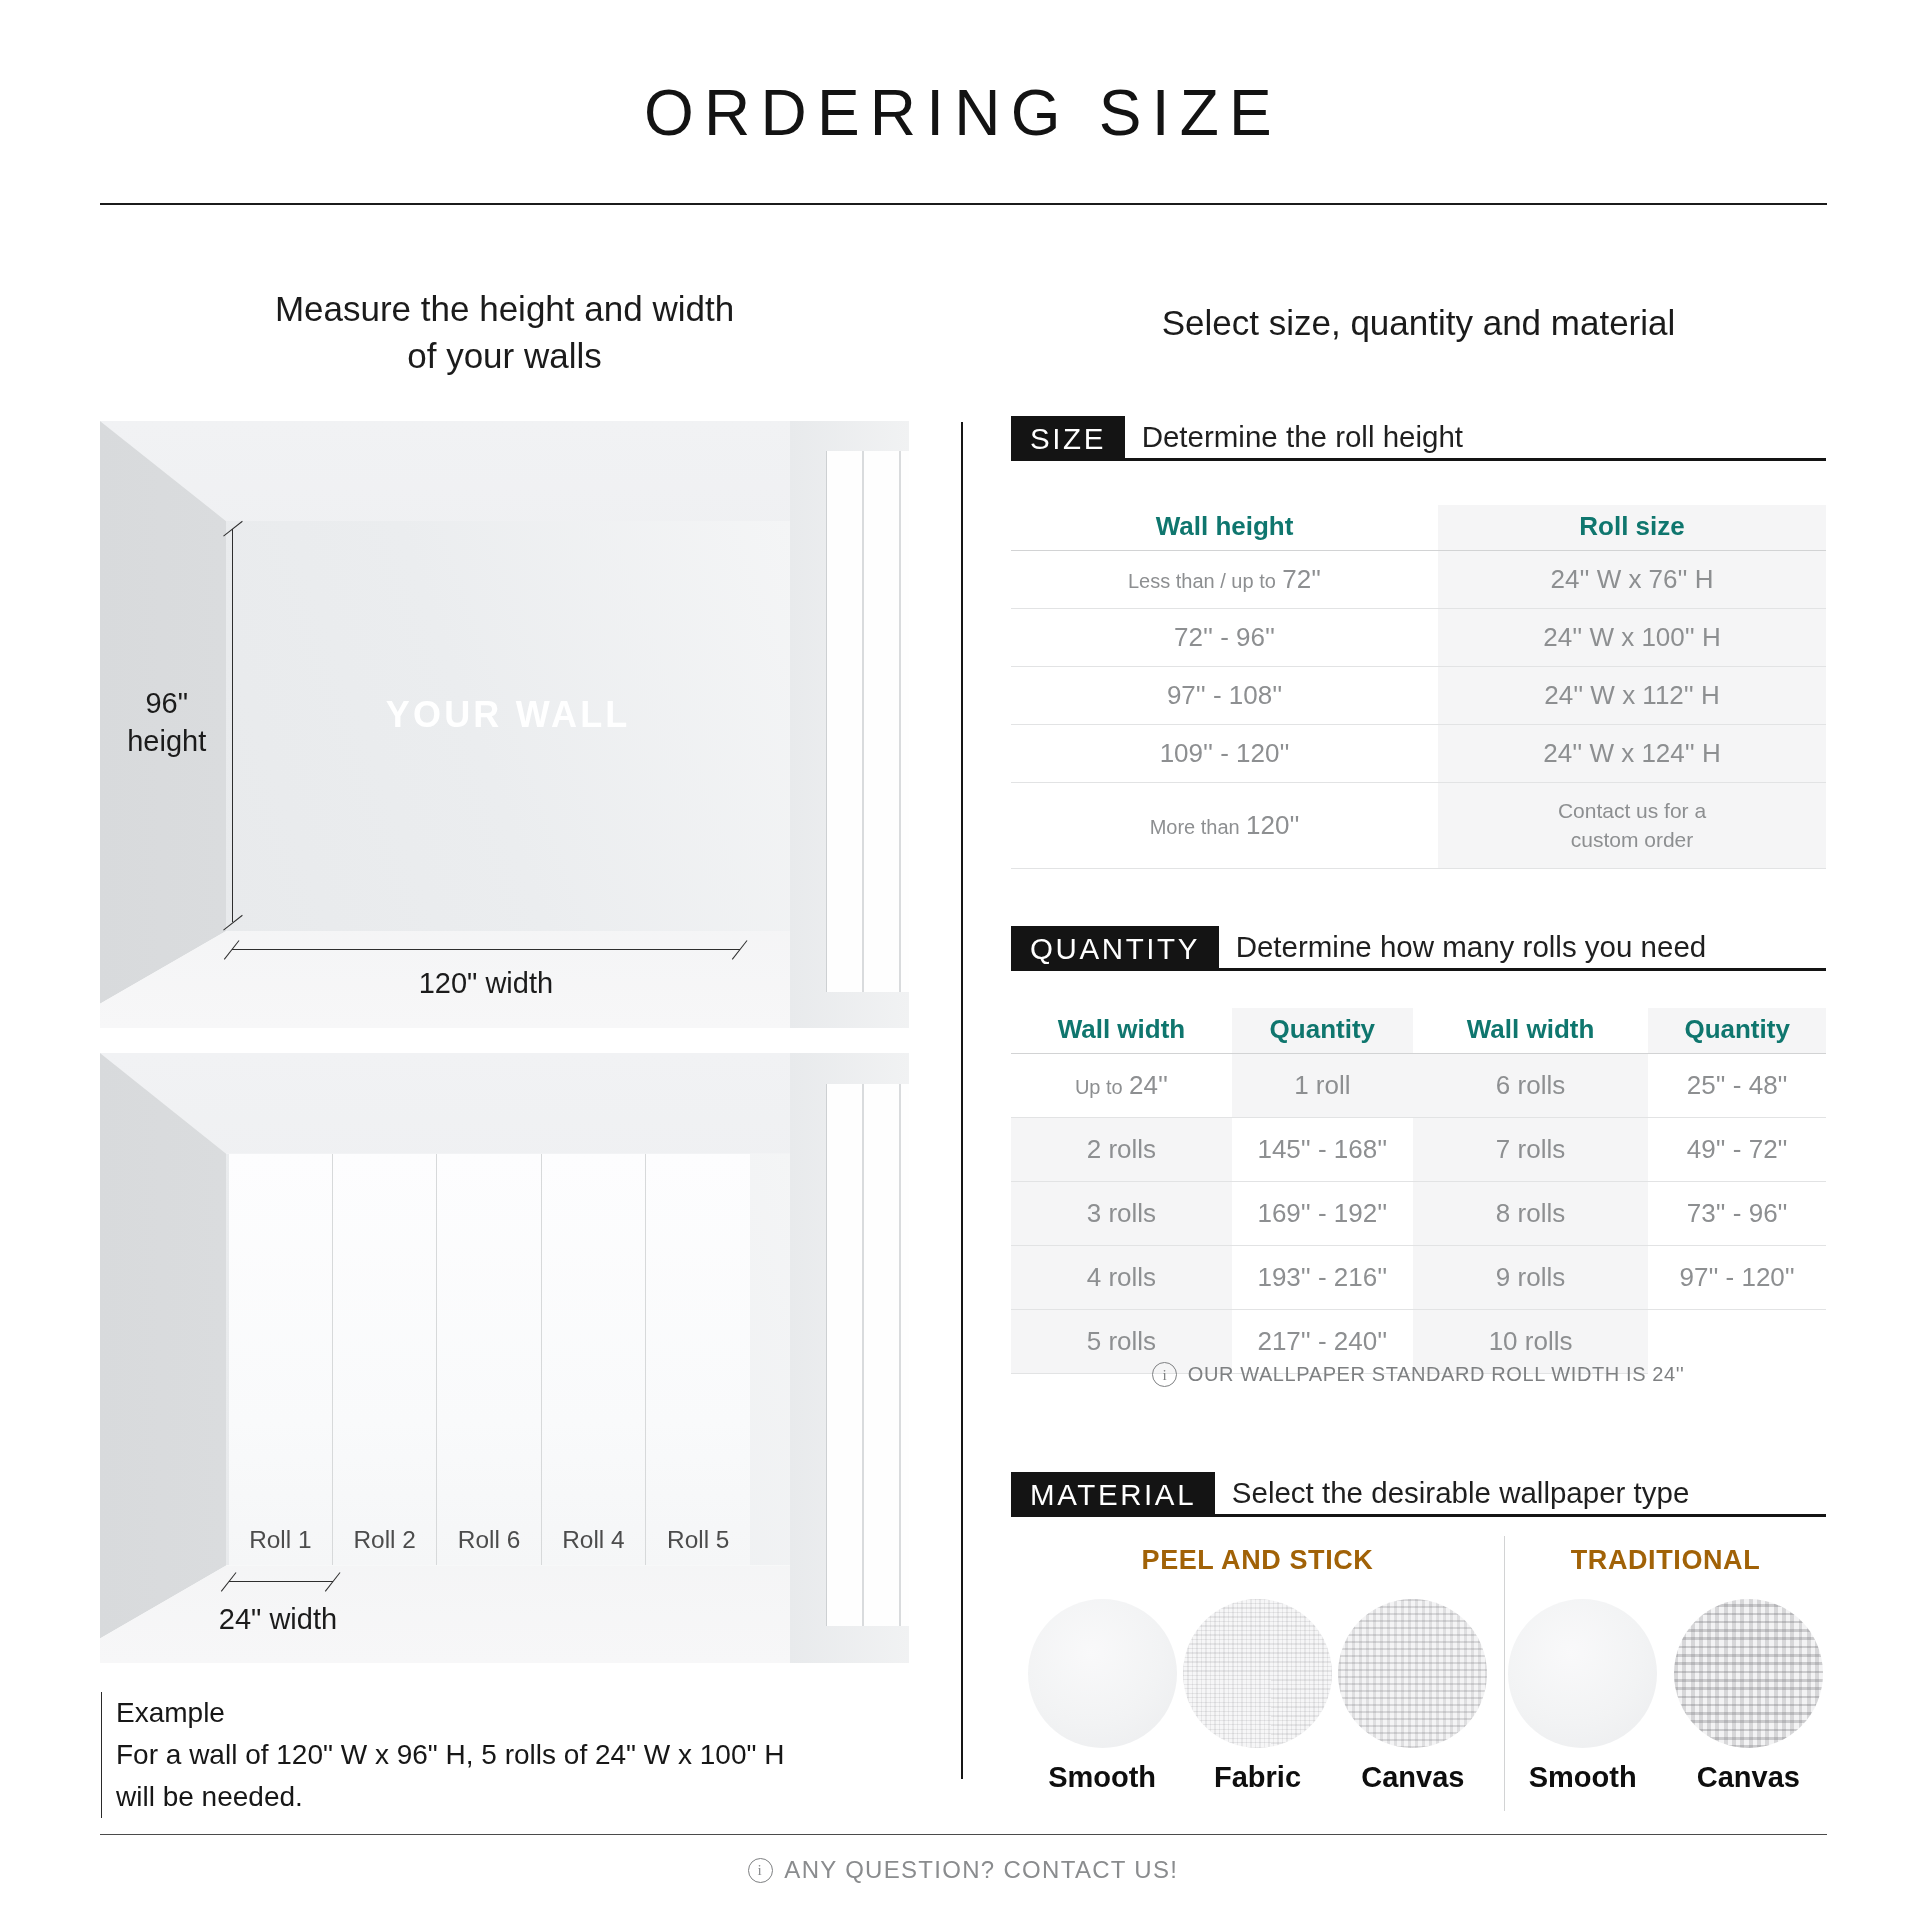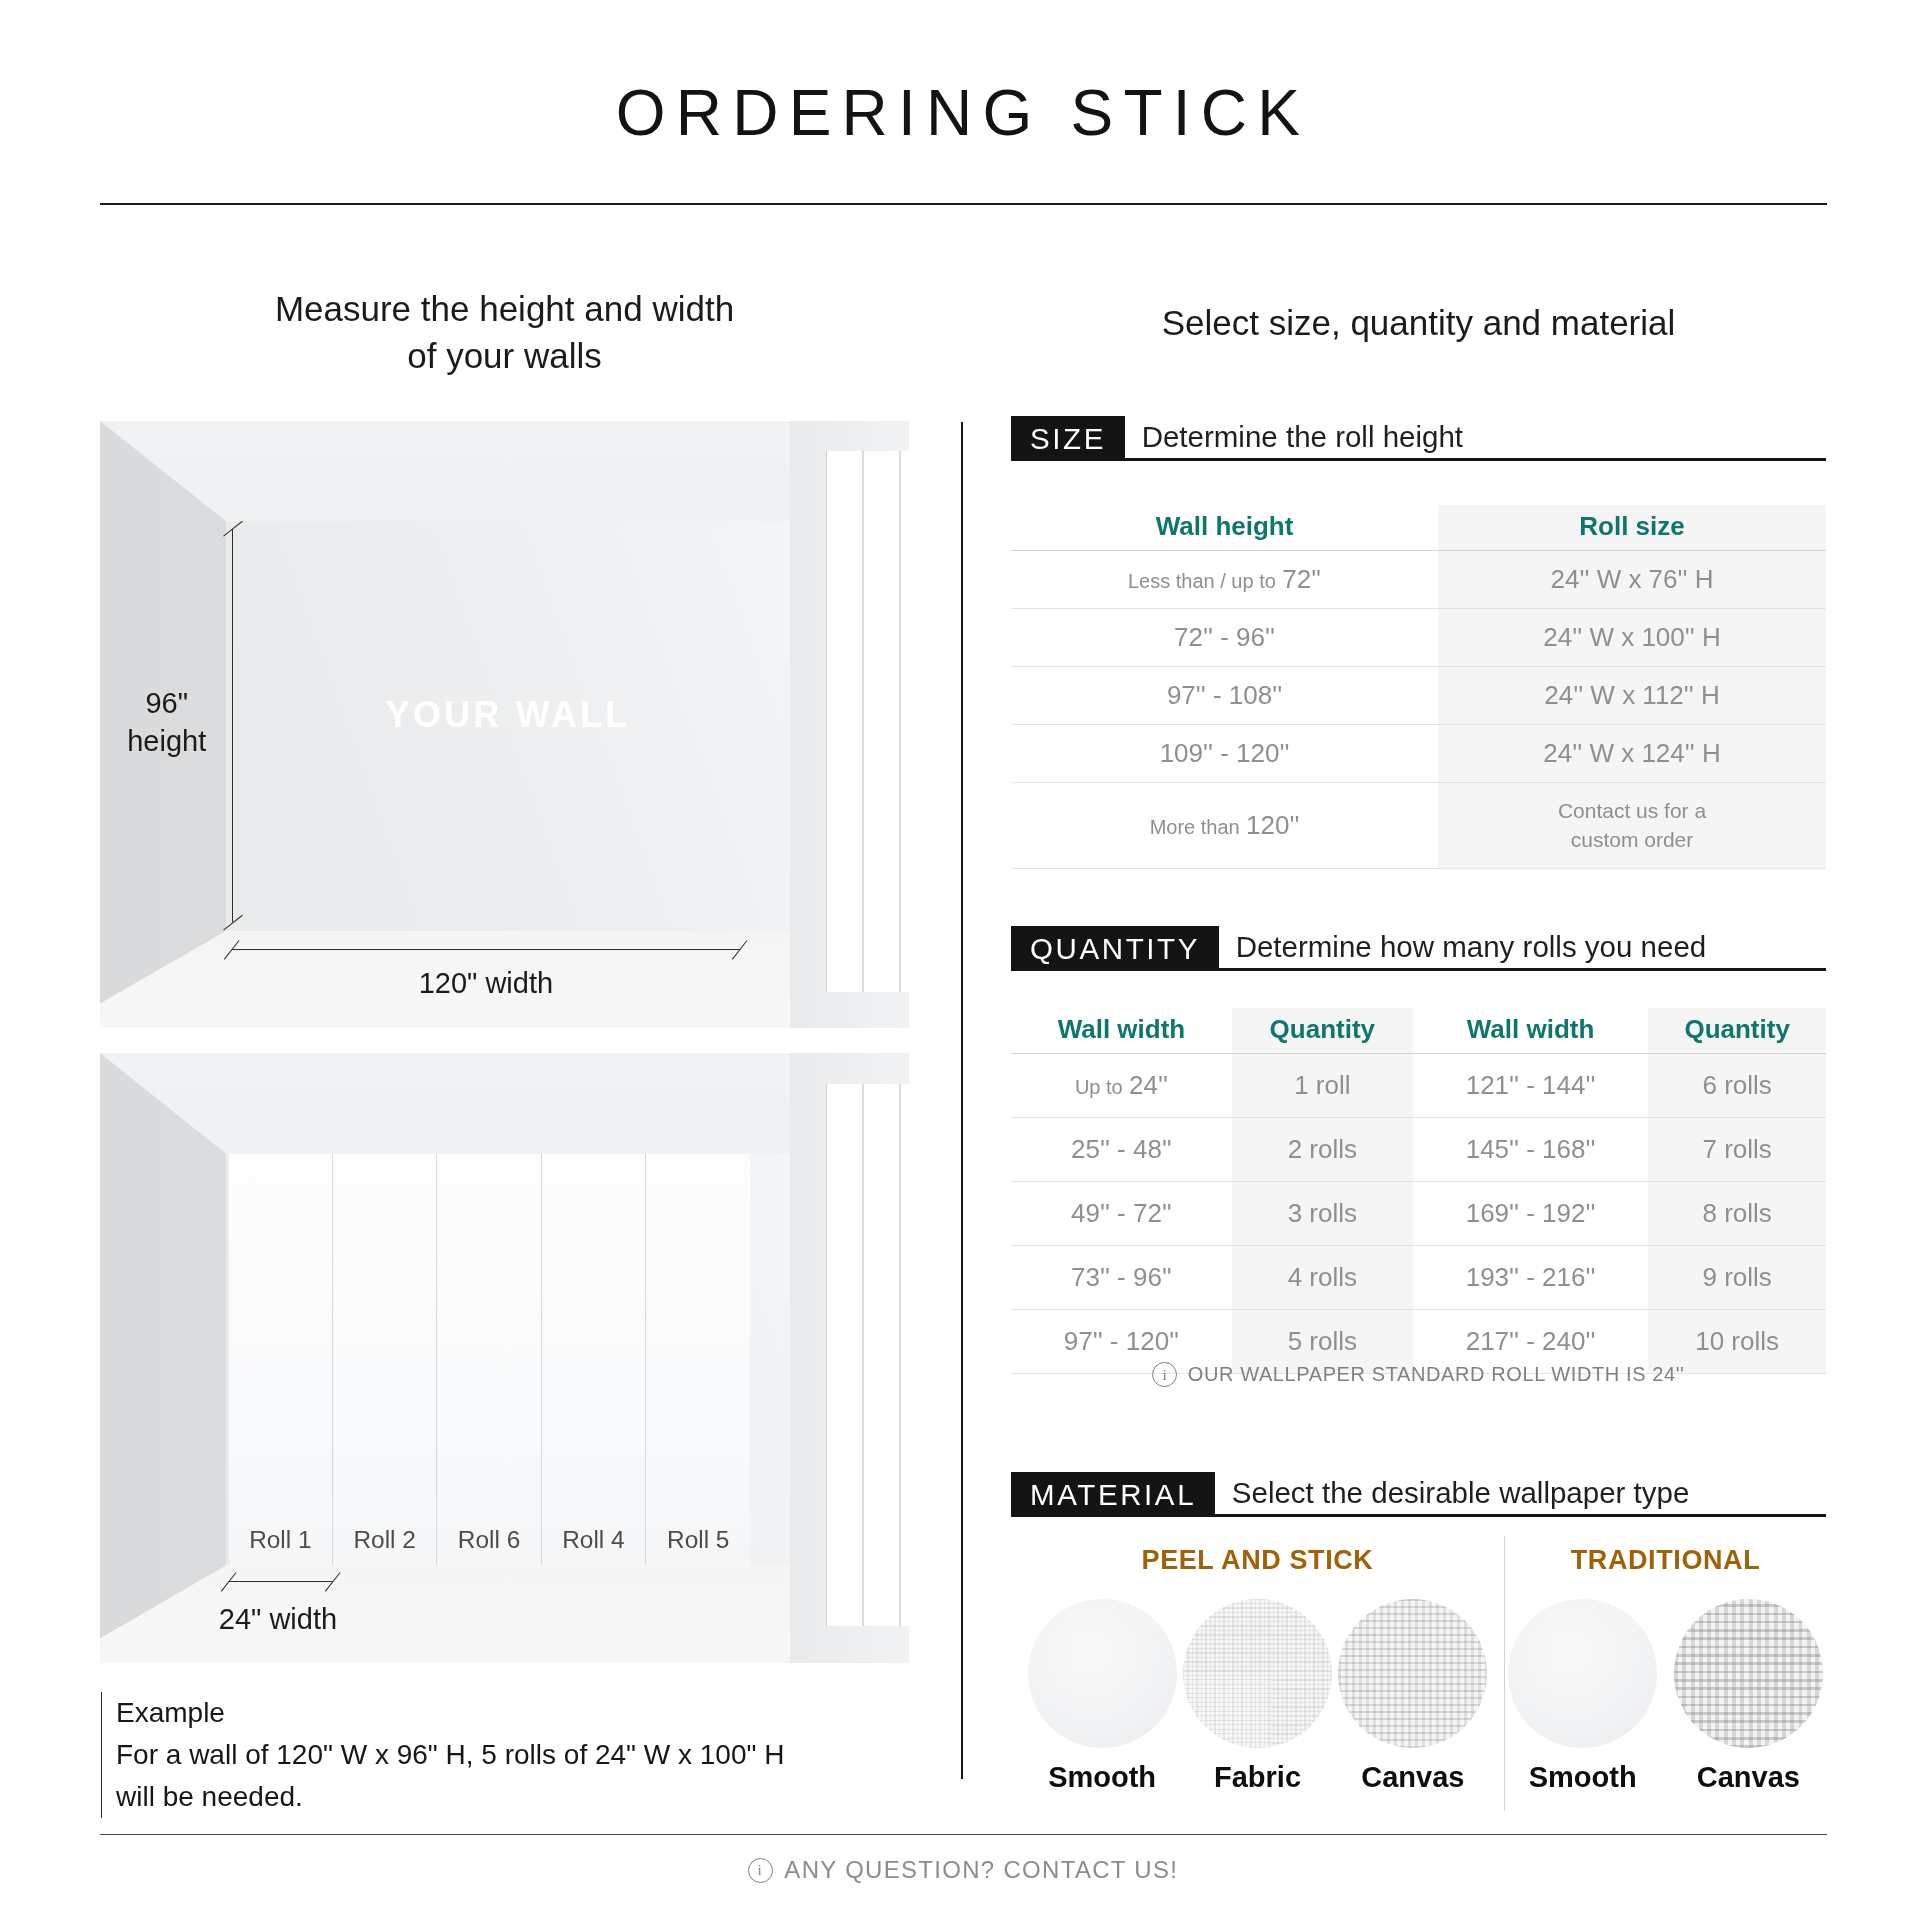--- a/index.html
+++ b/index.html
@@ -118,21 +118,21 @@
   
   .footer-rule{position:absolute;left:100px;top:1834px;width:1727px;height:1.3px;background:#4b4b4b;}
   .footer{position:absolute;left:0;top:1856px;width:1926px;display:flex;align-items:center;
           justify-content:center;gap:11.6px;font-size:24px;letter-spacing:1.3px;color:#8a8c8e;}
 </style>
 </head>
 <body>
 
 <div class="page">
 
-  <div class="title">ORDERING STICK</div>
+  <div class="title">ORDERING SIZE</div>
   <div class="title-rule"></div>
 
   <div class="col-head left">
     <div>Measure the height and width</div>
     <div>of your walls</div>
   </div>
   <div class="col-head right">Select size, quantity and material</div>
 
   <div class="main-divider"></div>
 
@@ -236,21 +236,20 @@
     <div class="cell th">Wall width</div>
     <div class="cell th shade">Quantity</div>
 
     <div class="cell td">
       <span class="inline">
           <span class="pre">Up to </span>
           <span>24''</span>
         </span>
     </div>
     <div class="cell td shade">1 roll</div>
-    <div class="cell td">121'' - 144''</div>
     <div class="cell td shade">6 rolls</div>
 
     <div class="cell td">25'' - 48''</div>
     <div class="cell td shade">2 rolls</div>
     <div class="cell td">145'' - 168''</div>
     <div class="cell td shade">7 rolls</div>
 
     <div class="cell td">49'' - 72''</div>
     <div class="cell td shade">3 rolls</div>
     <div class="cell td">169'' - 192''</div>

